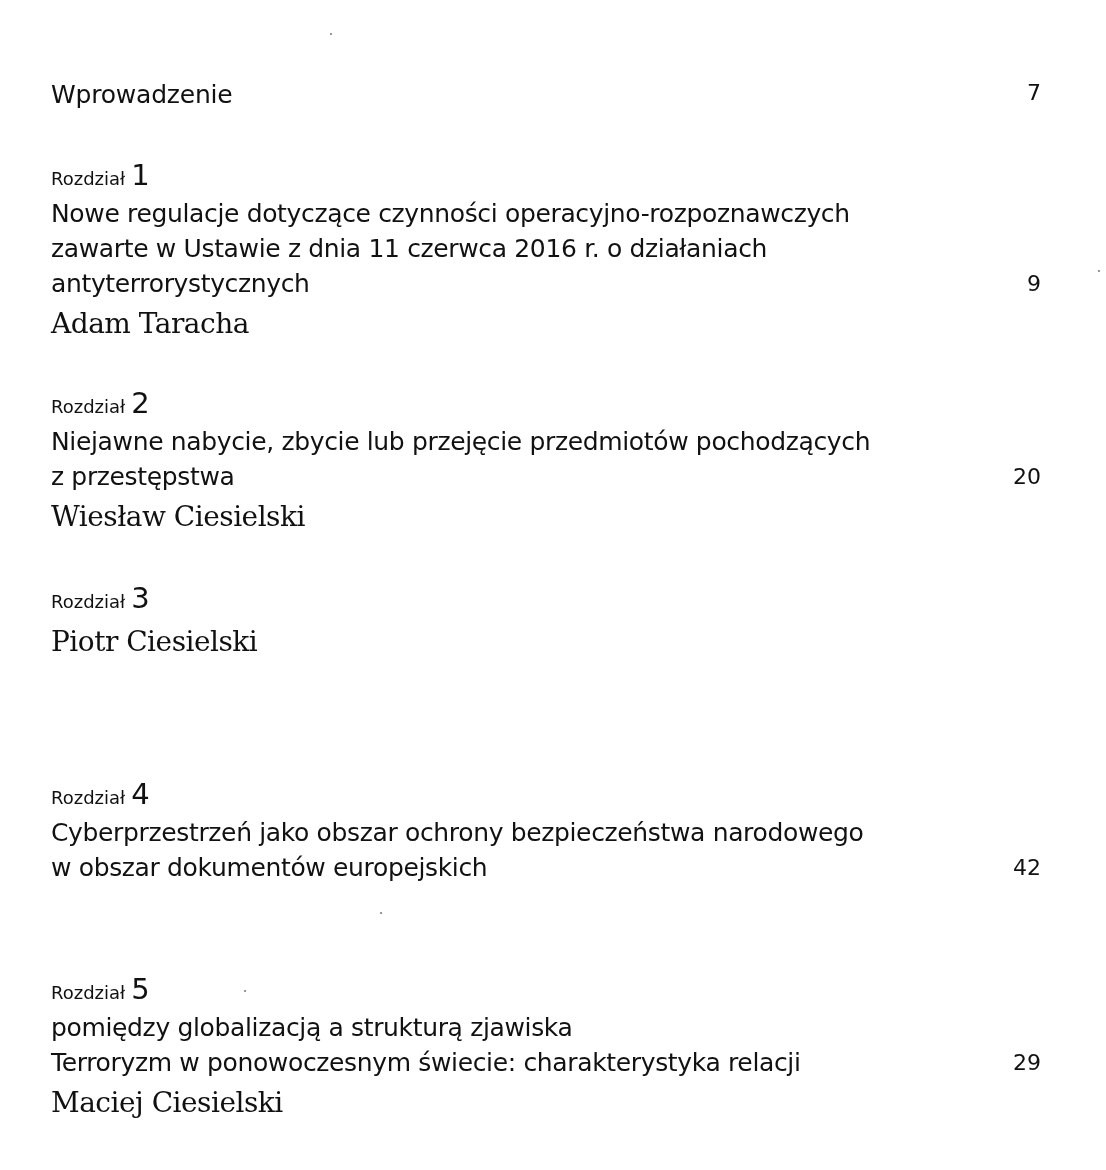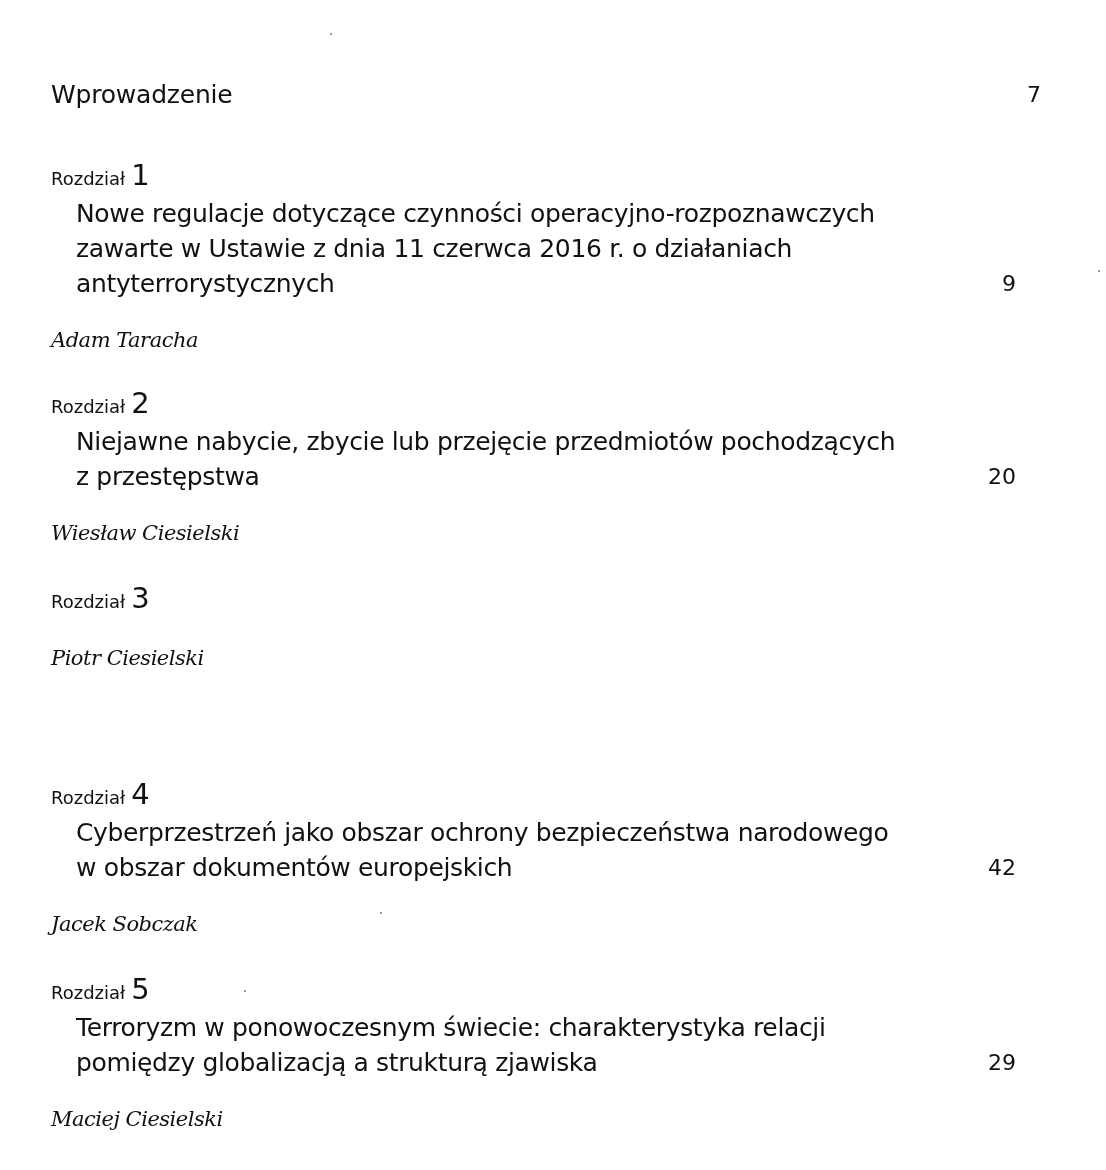--- a/index.html
+++ b/index.html
@@ -21,21 +21,21 @@
       width: 1106px;
       height: 1170px;
     }
     .intro {
       position: absolute;
       left: 51px;
       top: 80px;
       width: 990px;
       display: flex;
       justify-content: space-between;
-      align-items: center;
+      align-items: flex-start;
     }
     .intro-title {
       font-size: 25px;
       letter-spacing: -0.2px;
     }
     .page-num {
       font-size: 22px;
       font-family: "DejaVu Sans", "Liberation Sans", sans-serif;
       text-align: right;
       min-width: 40px;
@@ -52,42 +52,41 @@
       display: flex;
       align-items: baseline;
       text-align: right;
     }
     .chapter-label .num {
       font-size: 29px;
       margin-left: 6px;
     }
     .title-row {
       display: flex;
-      justify-content: center;
+      justify-content: space-between;
       align-items: flex-end;
     }
     .chapter-title {
       font-size: 25px;
       line-height: 35px;
       letter-spacing: -0.35px;
       width: 900px;
     }
     .chapter-title .line {
       display: block;
       white-space: nowrap;
     }
     .title-row .page-num {
       line-height: 35px;
     }
     .author {
       font-family: "DejaVu Serif", "Liberation Serif", serif;
-      font-style: italic;
-      font-size: 21px;
+      font-size: 28px;
       line-height: 30px;
-      margin-top: 24px;
+      margin-top: 8px;
       letter-spacing: -0.5px;
     }
     .speck {
       position: absolute;
       width: 2px; height: 2px;
       background: #777;
       border-radius: 50%;
     }
   </style>
 </head>
@@ -149,31 +148,30 @@
       <span>Rozdział</span>
       <span class="num">4</span>
     </div>
     <div class="title-row">
       <div class="chapter-title">
         <span class="line">Cyberprzestrzeń jako obszar ochrony bezpieczeństwa narodowego</span>
         <span class="line">w obszar dokumentów europejskich</span>
       </div>
       <span class="page-num">42</span>
     </div>
-    <div class="author">Jacek Sobczak</div>
   </div>
 
   <div class="chapter" style="top:976px;">
     <div class="chapter-label">
       <span>Rozdział</span>
       <span class="num">5</span>
     </div>
     <div class="title-row">
       <div class="chapter-title">
+        <span class="line">pomiędzy globalizacją a strukturą zjawiska</span>
         <span class="line">Terroryzm w ponowoczesnym świecie: charakterystyka relacji</span>
-        <span class="line">pomiędzy globalizacją a strukturą zjawiska</span>
       </div>
       <span class="page-num">29</span>
     </div>
     <div class="author">Maciej Ciesielski</div>
   </div>
 
 </div>
 
 </body></html>

